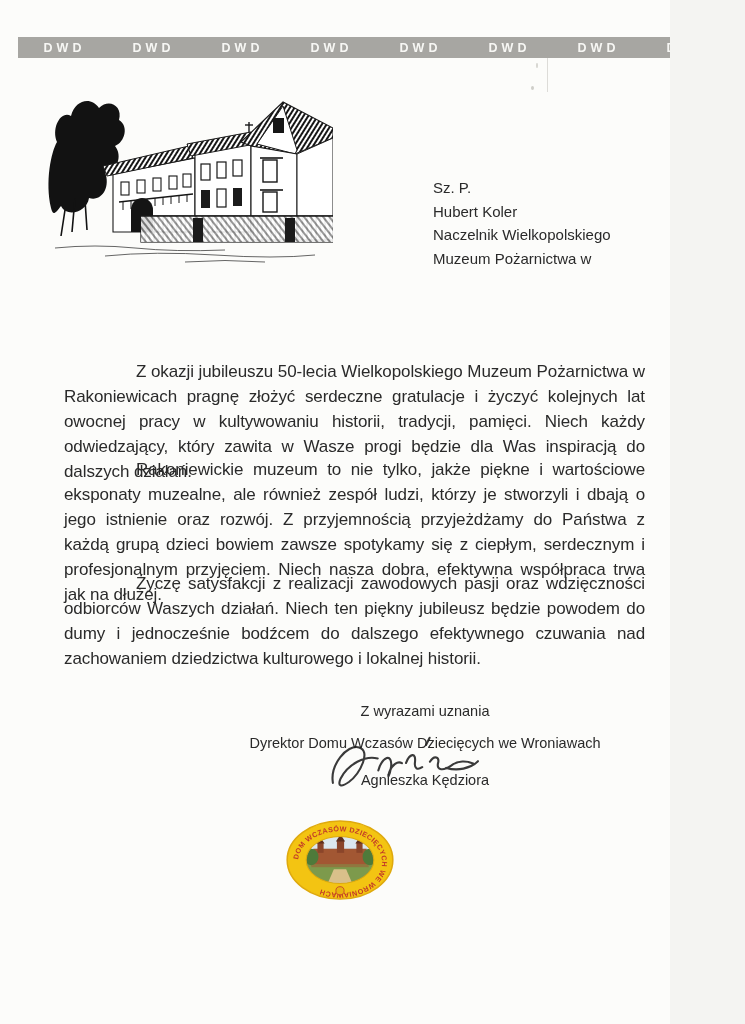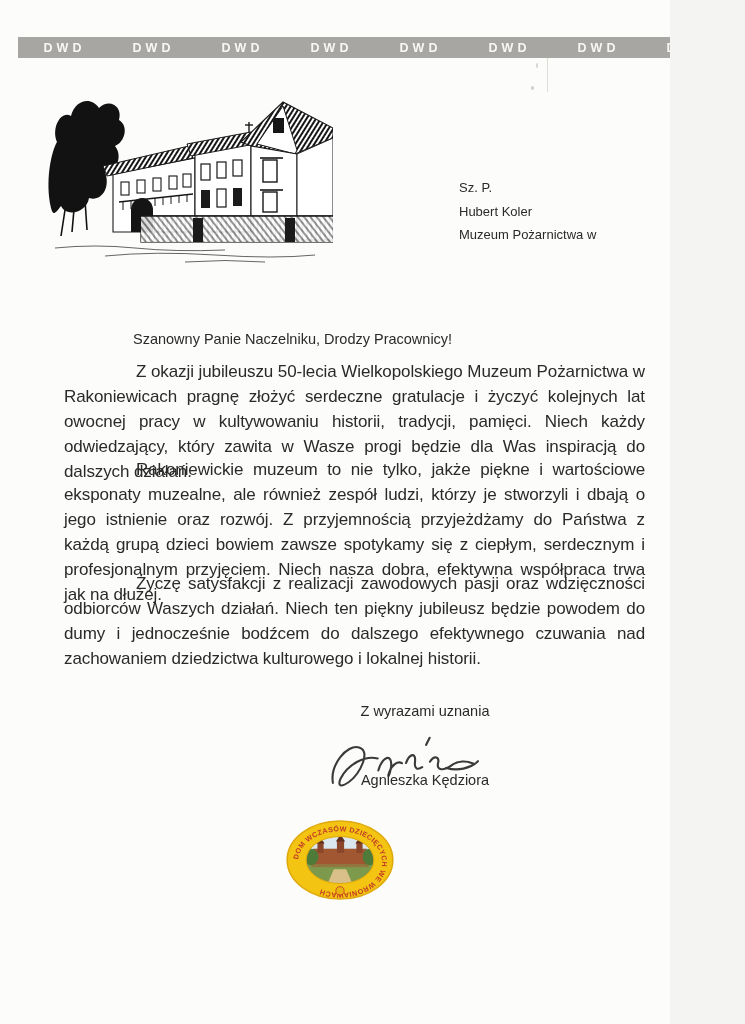--- a/index.html
+++ b/index.html
@@ -25,22 +25,22 @@
     transform:translateX(2px);
   }
   
   .crease{position:absolute;left:547px;top:58px;width:1px;height:34px;background:#dddcd8;}
   .speck1{position:absolute;left:531px;top:86px;width:3px;height:4px;background:#cfcec9;border-radius:50%;}
   .speck2{position:absolute;left:536px;top:63px;width:2px;height:5px;background:#d8d7d2;border-radius:40%;}
   
   .sketch{position:absolute;left:45px;top:90px;width:288px;height:178px;}
   
   .recipient{
-    position:absolute;left:459px;top:176px;
-    font-size:13px;line-height:23.5px;
+    position:absolute;left:433px;top:176px;
+    font-size:15px;line-height:23.5px;
   }
   
   .salutation{
     position:absolute;left:133px;top:331px;font-size:14.5px;
   }
   .para{
     position:absolute;left:64px;width:581px;
     font-size:17px;line-height:25px;letter-spacing:-0.1px;
     text-align:justify;text-indent:72px;
   }
@@ -139,31 +139,32 @@
       <rect x="148" y="128" width="10" height="24" fill="#1b1b1b"></rect>
       <rect x="240" y="128" width="10" height="24" fill="#1b1b1b"></rect>
 
       <path d="M10,158 q40,-4 80,0 t90,2 M60,166 q50,-5 110,-1 t100,0 M140,172 q40,-3 80,0" stroke="#2a2a2a" stroke-width="0.9" fill="none" opacity="0.8"></path>
     </svg>
   </div>
 
   <div class="recipient">
     <div>Sz. P.</div>
     <div>Hubert Koler</div>
+    <div>Naczelnik Wielkopolskiego</div>
     <div>Muzeum Pożarnictwa w</div>
   </div>
 
-  <div class="salutation">Szanowny Panie Naczelniku, Drodzy Pracownicy!</div>
 
   <div class="para p1">Z okazji jubileuszu 50-lecia Wielkopolskiego Muzeum Pożarnictwa w Rakoniewicach pragnę złożyć serdeczne gratulacje i życzyć kolejnych lat owocnej pracy w kultywowaniu historii, tradycji, pamięci. Niech każdy odwiedzający, który zawita w Wasze progi będzie dla Was inspiracją do dalszych działań.</div>
   <div class="para p2">Rakoniewickie muzeum to nie tylko, jakże piękne i wartościowe eksponaty muzealne, ale również zespół ludzi, którzy je stworzyli i dbają o jego istnienie oraz rozwój. Z przyjemnością przyjeżdżamy do Państwa z każdą grupą dzieci bowiem zawsze spotykamy się z ciepłym, serdecznym i profesjonalnym przyjęciem. Niech nasza dobra, efektywna współpraca trwa jak na dłużej.</div>
   <div class="para p3">Życzę satysfakcji z realizacji zawodowych pasji oraz wdzięczności odbiorców Waszych działań. Niech ten piękny jubileusz będzie powodem do dumy i jednocześnie bodźcem do dalszego efektywnego czuwania nad zachowaniem dziedzictwa kulturowego i lokalnej historii.</div>
 
   <div class="closing">
     <div class="sentiment">Z wyrazami uznania</div>
+    <div class="title">Dyrektor Domu Wczasów Dziecięcych we Wroniawach</div>
   </div>
 
   <div class="signature-svg">
     <svg viewBox="0 0 160 62" width="160" height="62" xmlns="http://www.w3.org/2000/svg">
       <g stroke="#1f1f1f" stroke-width="2.1" fill="none" stroke-linecap="round" opacity="0.88">
         <path d="M6,46 C4,28 22,8 34,12 C46,16 34,38 22,46 C14,51 10,50 14,42 C22,28 40,20 52,24"></path>
         <path d="M52,36 c5,-14 15,-17 13,-3 c-2,9 -5,13 -2,5 c3,-7 9,-11 13,-8"></path>
         <path d="M80,30 c4,-9 11,-11 9,0 c-1,6 2,8 7,5"></path>
         <path d="M101,13 l4,-7"></path>
         <path d="M104,30 c5,-7 10,-4 8,2 c-2,7 5,8 13,3 c7,-5 16,-4 22,-1"></path>

